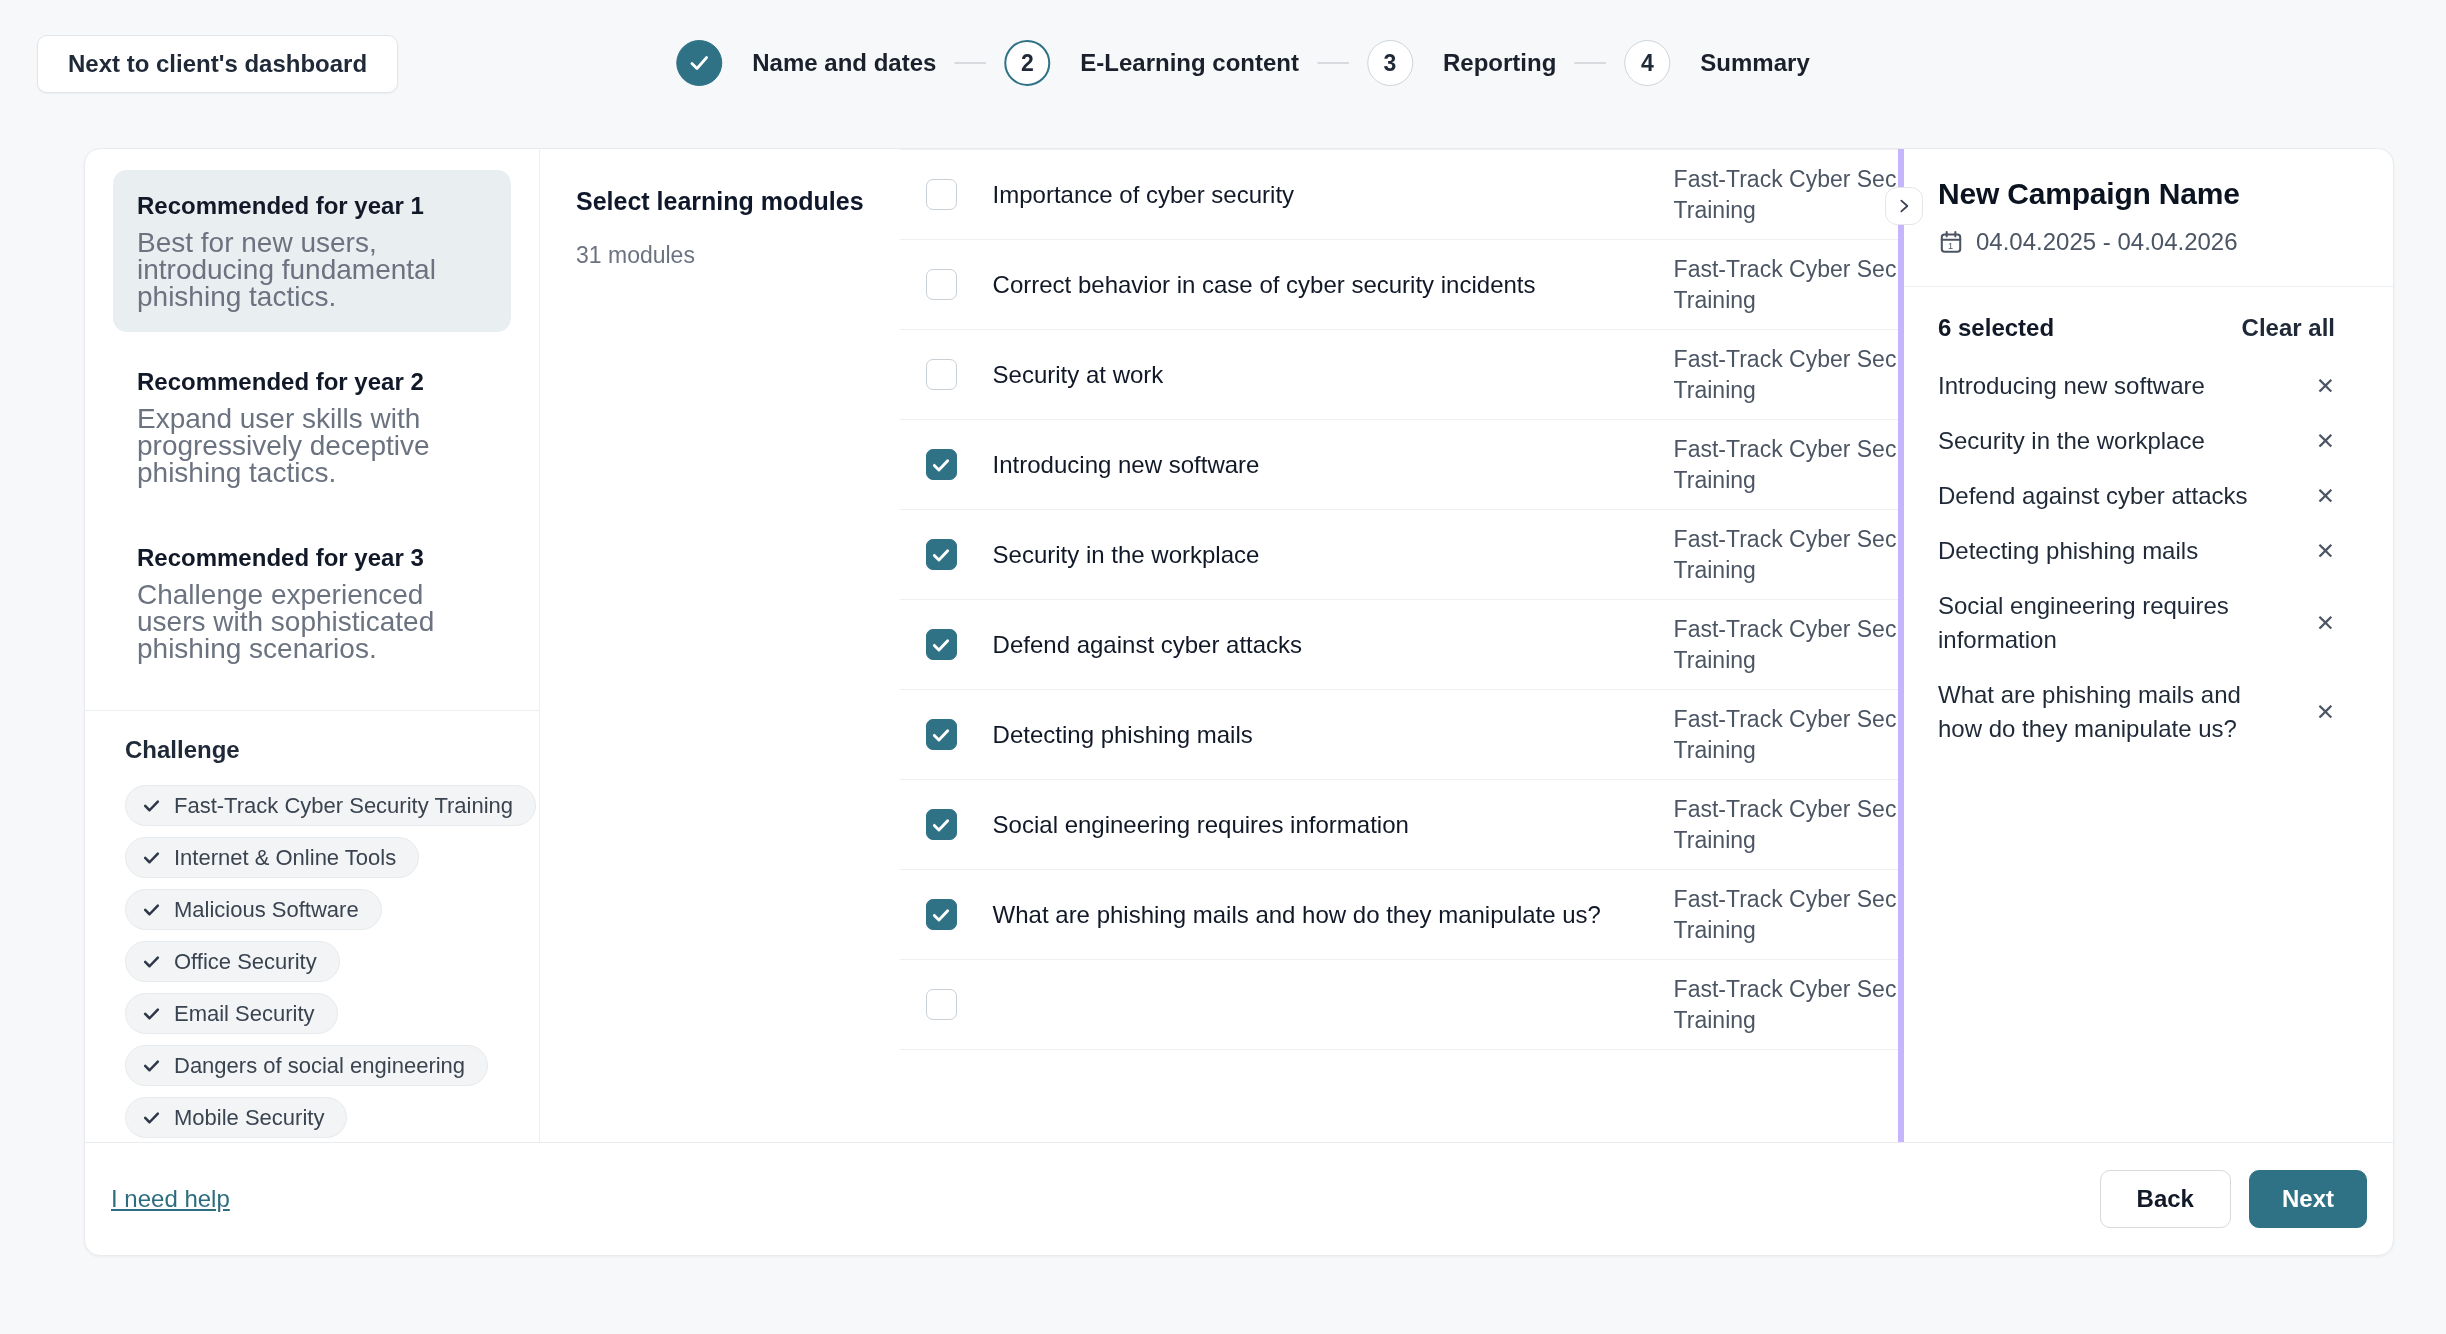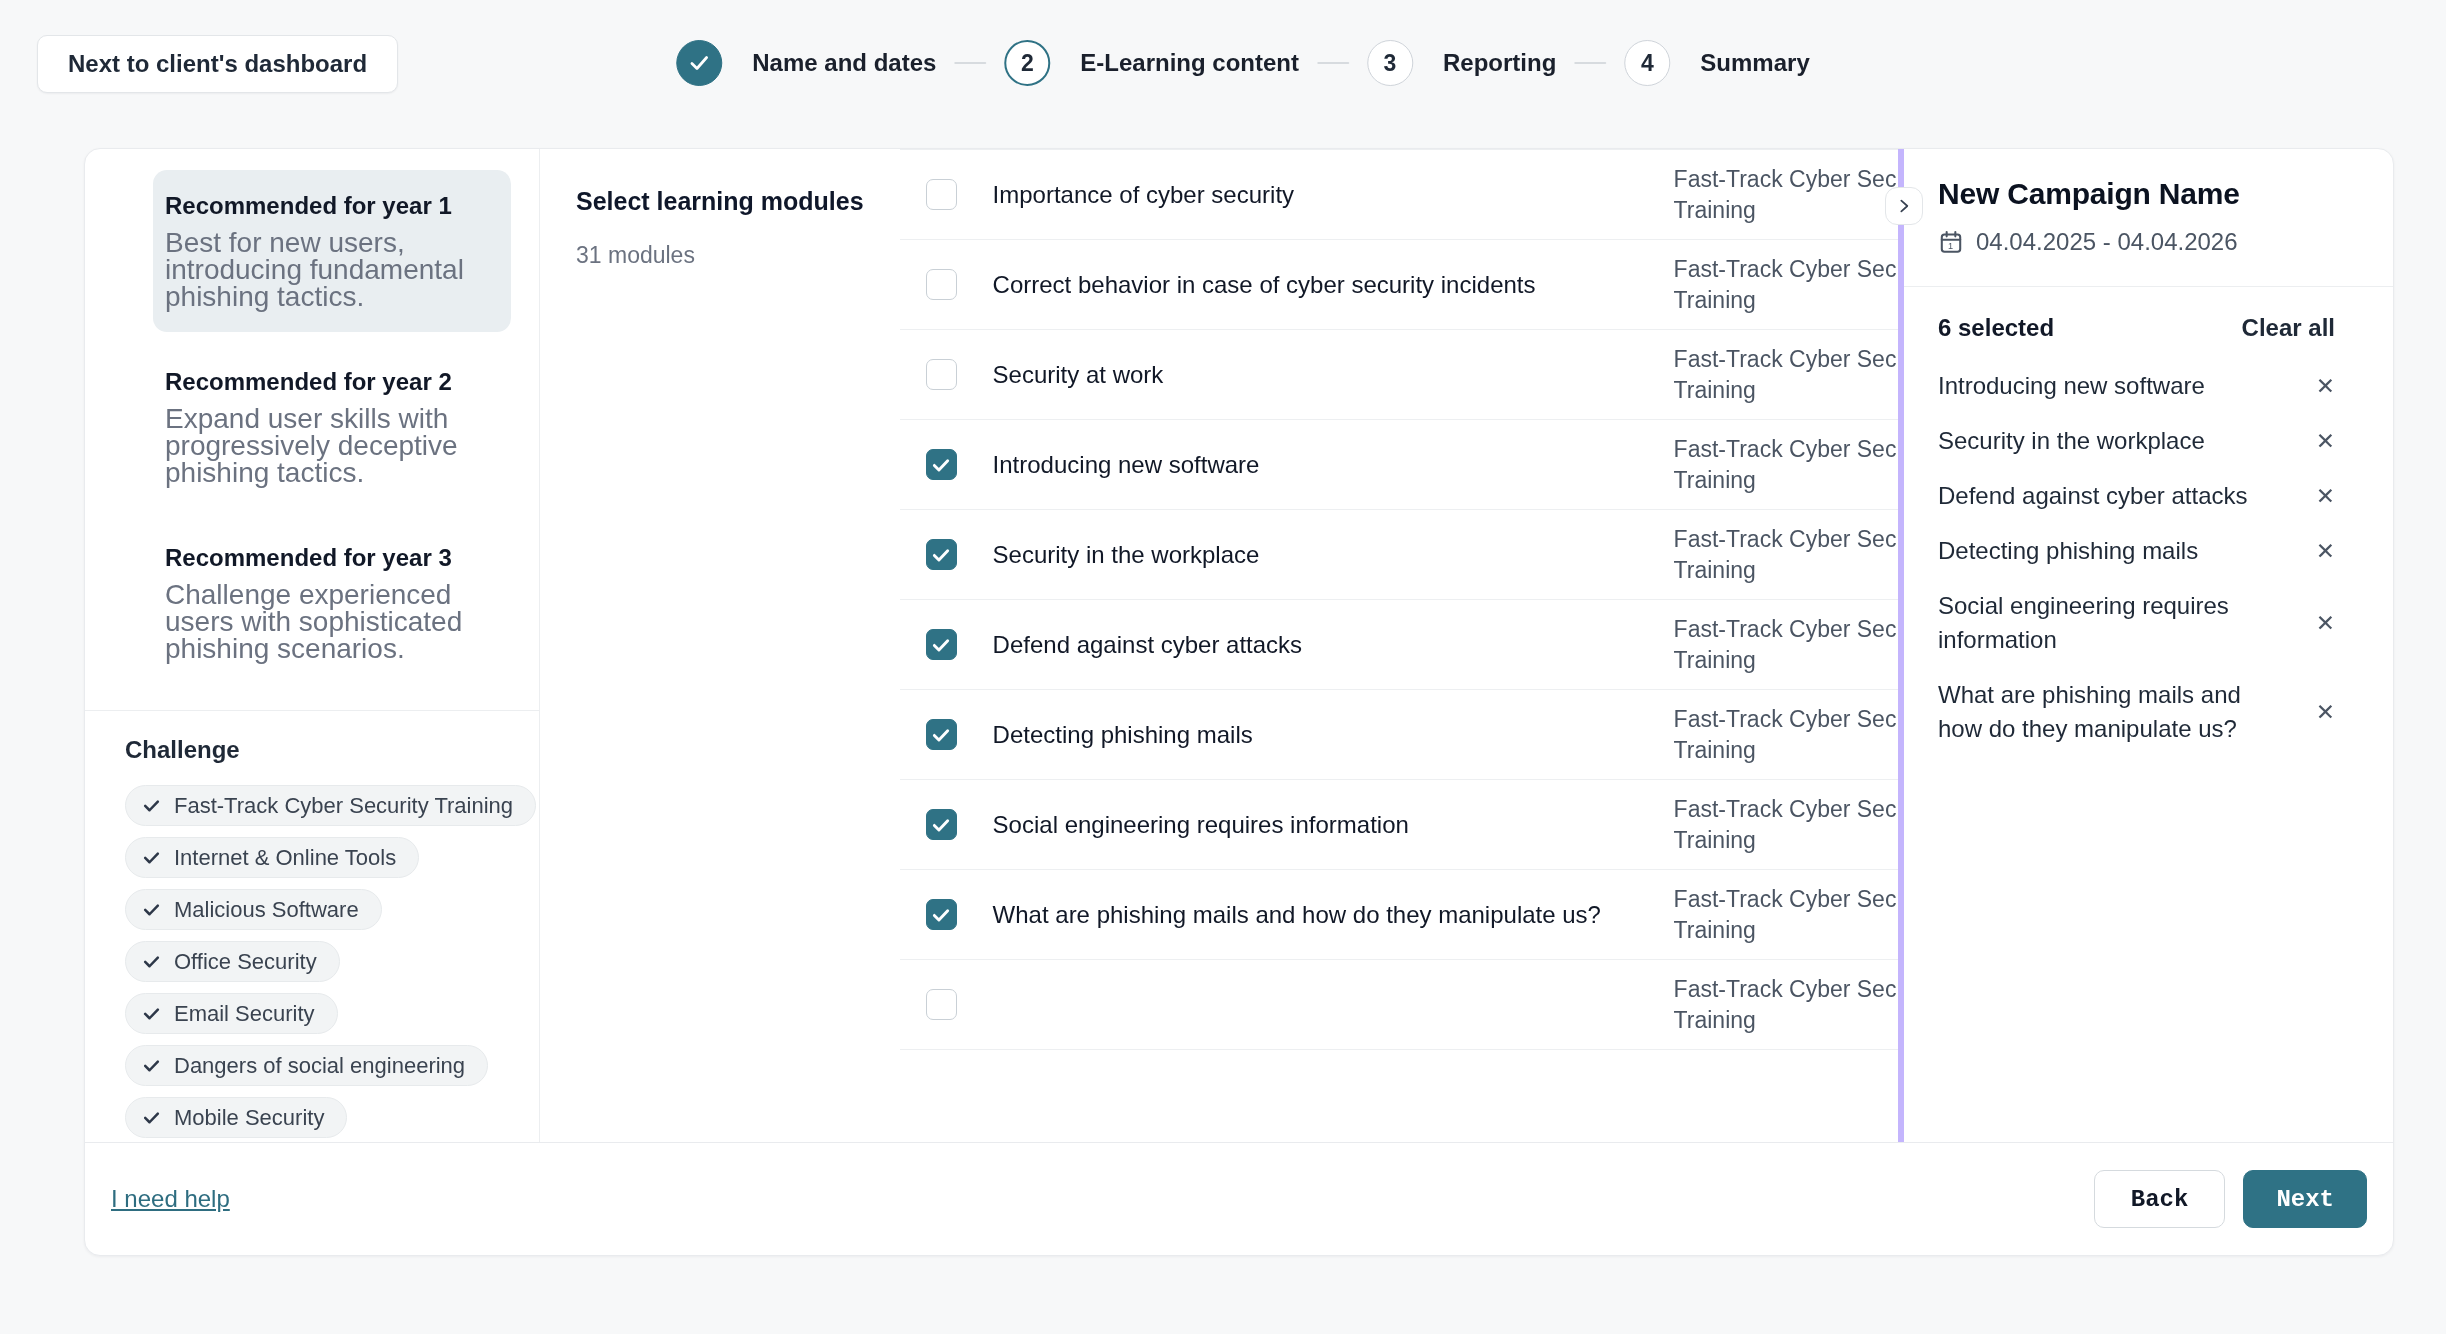--- a/index.html
+++ b/index.html
@@ -39,21 +39,21 @@
   .card {
     position:absolute; left:84px; top:148px; width:2310px; height:1108px;
     background:#fff; border:1px solid #e9ebee; border-radius:16px;
     box-shadow:0 1px 3px rgba(16,24,40,.05);
     display:flex; flex-direction:column; overflow:hidden;
   }
   .card-main { display:flex; flex:1; min-height:0; }
 
   
   .sidebar { width:455px; flex-shrink:0; border-right:1px solid #eceef0; padding:21px 28px 0; }
-  .rec-item { padding:22px 12px; border-radius:14px; margin-bottom:14px; cursor:pointer;margin-left:40px; }
+  .rec-item { padding:22px 24px; border-radius:14px; margin-bottom:14px; cursor:pointer; }
   .rec-item.selected { background:#e9eef1; }
   .rec-title { font-size:24px; font-weight:700; color:#111827; margin-bottom:9px; }
   .rec-desc { font-size:28px; color:#6b7280; line-height:27px; }
   .sidebar-divider { border:none; border-top:1px solid #eceef0; margin:26px -28px 0; }
   .categories { padding:25px 0 0 12px; }
   .categories-title { font-size:24px; font-weight:700; color:#1f2937; margin-bottom:21px; }
   .chips { display:flex; flex-direction:column; align-items:flex-start; gap:11px; }
   .chip {
     display:inline-flex; align-items:center; gap:13px; height:41px; padding:0 22px 0 16px;
     background:#f2f4f5; border:1px solid #e7eaec; border-radius:21px; cursor:pointer;
@@ -109,21 +109,21 @@
     flex-shrink:0; line-height:34px; padding:0;
   }
 
   
   .card-footer {
     height:113px; border-top:1px solid #e9ebee; flex-shrink:0;
     display:flex; align-items:center; justify-content:space-between; padding:0 26px;gap:42px;
   }
   .help-link { font-size:24px; color:#2e6d80; text-decoration:underline; cursor:pointer; }
   .footer-actions { display:flex; gap:18px; }
-  .btn { height:58px; border-radius:10px; font-family:Liberation Mono, monospace; font-size:24px; font-weight:700; cursor:pointer; }
+  .btn { height:58px; border-radius:10px; font-family:Liberation Sans, sans-serif; font-size:24px; font-weight:700; cursor:pointer; }
   .btn-back { background:#fff; border:1px solid #d5dade; color:#111827; padding:0 36px; }
   .btn-next { background:#2f7285; border:1px solid #2f7285; color:#fff; padding:0 32px; }
 </style>
 </head>
 <body>
 
 <div class="topbar">
   <button class="back-btn">Next to client's dashboard</button>
 
   <div class="stepper">

